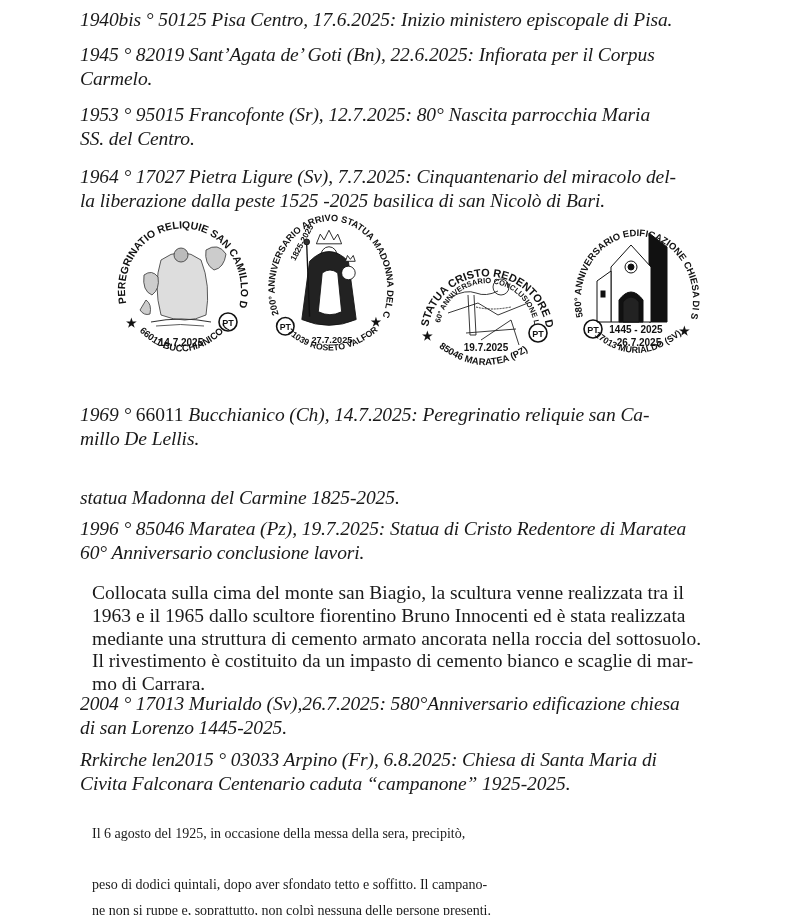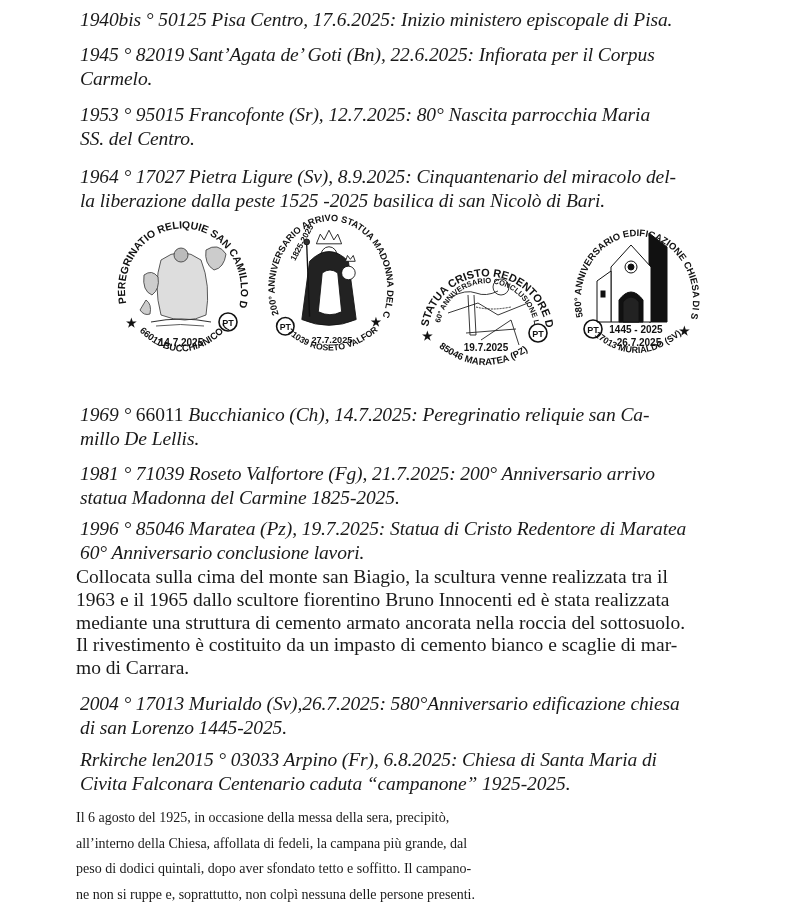--- a/index.html
+++ b/index.html
@@ -1,39 +1,39 @@
 <!DOCTYPE html>
 <html><head>
 <meta charset="utf-8">
 <style>
   html, body { margin: 0; padding: 0; background: #ffffff; }
   body { width: 800px; height: 915px; overflow: hidden; position: relative;
          font-family: "Liberation Serif", serif; color: #1a1a1a; }
   .page { position: absolute; left: 76px; top: 0; width: 650px; }
   .entry { font-style: italic; font-size: 19.5px; line-height: 24px; margin: 4px; position: absolute; left: 0; width: 650px; letter-spacing: -0.1px; }
   .entry .up { font-style: normal; }
-  .body-text { font-size: 19.5px; line-height: 22.8px; margin: 0; position: absolute; left: 0; width: 652px; text-align: justify; }
+  .body-text { font-size: 19.5px; line-height: 22.8px; margin: 16px; position: absolute; left: 0; width: 652px; text-align: justify; }
   .body-text.big { font-size: 14px; line-height: 25.5px; }
   .stamps { position: absolute; left: 0; top: 205px; width: 650px; height: 175px; }
   .stamp { position: absolute; width: 150px; height: 165px; }
   .stamp svg { width: 100%; height: 100%; }
   .stamp text { font-family: "Liberation Sans", sans-serif; font-weight: bold; fill: #111; }
 </style>
 </head>
 <body>
 
 <div class="page">
 
   <p class="entry" style="top:4px"><span>1940bis ° 50125 Pisa Centro, 17.6.2025: Inizio ministero episcopale di Pisa.</span></p>
 
   <p class="entry" style="top:39px"><span>1945  ° 82019 Sant’Agata de’ Goti (Bn), 22.6.2025: Infiorata per il Corpus</span><br><span>Carmelo.</span></p>
 
   <p class="entry" style="top:99px"><span>1953  ° 95015 Francofonte (Sr), 12.7.2025: 80° Nascita parrocchia Maria</span><br><span>SS. del Centro.</span></p>
 
-  <p class="entry" style="top:161px"><span>1964 ° 17027 Pietra Ligure (Sv), 8.9.2025: Cinquantenario del miracolo del-</span><br><span>la liberazione dalla peste 1525 -2025 basilica di san Nicolò di Bari.</span></p>
+  <p class="entry" style="top:161px"><span>1964 ° 17027 Pietra Ligure (Sv), 7.7.2025: Cinquantenario del miracolo del-</span><br><span>la liberazione dalla peste 1525 -2025 basilica di san Nicolò di Bari.</span></p>
 
   <div class="stamps">
 
     <div class="stamp" style="left:30px;top:5px">
       <svg viewBox="0 0 150 165">
         <defs>
           <path id="arc1" d="M22,100 A58,62 0 1,1 132,100"></path>
           <path id="arcb1" d="M30,118 Q75,165 122,118"></path>
         </defs>
         <text font-size="10.5"><textPath href="#arc1" startOffset="3%">PEREGRINATIO RELIQUIE SAN CAMILLO DE LELLIS</textPath></text>
@@ -135,36 +135,36 @@
         <text x="75" y="128" font-size="10" text-anchor="middle" font-weight="normal">1445 - 2025</text>
         <text x="118" y="130" font-size="12">★</text>
         <text x="78" y="141" font-size="10" text-anchor="middle">26.7.2025</text>
         <text font-size="9"><textPath href="#arcb4" startOffset="4%">17013 MURIALDO (SV)</textPath></text>
       </svg>
     </div>
   </div>
 
   <p class="entry" style="top:399px"><span>1969 ° </span><span class="up">66011</span><span> Bucchianico (Ch), 14.7.2025: Peregrinatio reliquie san Ca-</span><br><span>millo De Lellis.</span></p>
 
-  <p class="entry" style="top:458px"><span>1981  °  71039 Roseto Valfortore (Fg), 21.7.2025: 200° Anniversario arrivo</span><br><span>statua Madonna del Carmine 1825-2025.</span></p>
+  <p class="entry" style="top:458px"><br><span>statua Madonna del Carmine 1825-2025.</span></p>
 
   <p class="entry" style="top:513px"><span>1996 ° 85046 Maratea (Pz), 19.7.2025: Statua di Cristo Redentore di Maratea</span><br><span>60° Anniversario conclusione lavori.</span></p>
 
   <p class="body-text" style="top:566px">
     <span>Collocata sulla cima del monte san Biagio, la scultura venne realizzata tra il</span><br>
     <span>1963 e il 1965 dallo scultore fiorentino Bruno Innocenti ed è stata realizzata</span><br>
     <span>mediante una struttura di cemento armato ancorata nella roccia del sottosuolo.</span><br>
     <span>Il rivestimento è costituito da un impasto di cemento bianco e scaglie di mar-</span><br>
     <span>mo di Carrara.</span>
   </p>
 
   <p class="entry" style="top:688px"><span>2004  ° 17013 Murialdo (Sv),26.7.2025: 580°Anniversario edificazione chiesa</span><br><span>di san Lorenzo 1445-2025.</span></p>
 
   <p class="entry" style="top:744px"><span>Rrkirche len2015 ° 03033 Arpino (Fr), 6.8.2025: Chiesa di Santa Maria di</span><br><span>Civita Falconara Centenario caduta “campanone” 1925-2025.</span></p>
 
   <p class="body-text big" style="top:805px">
     <span>Il 6 agosto del 1925, in occasione della messa della sera, precipitò,</span><br>
-    <span>all’interno della Chiesa, affollata di fedeli, la campana più grande, dal</span><br>
+    <br>
     <span>peso di dodici quintali, dopo aver sfondato tetto e soffitto. Il campano-</span><br>
     <span>ne non si ruppe e, soprattutto, non colpì nessuna delle persone presenti.</span>
   </p>
 
 </div>
 
 </body></html>

